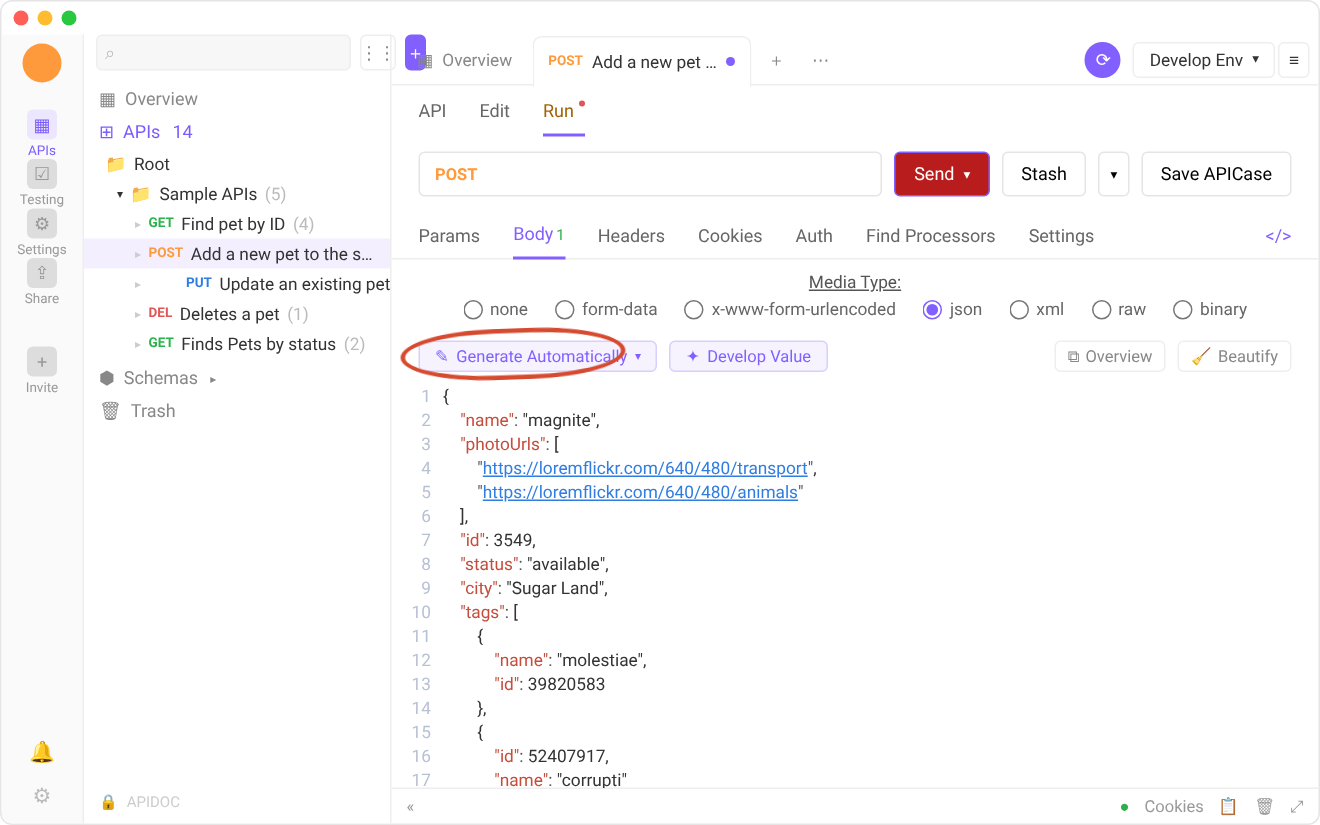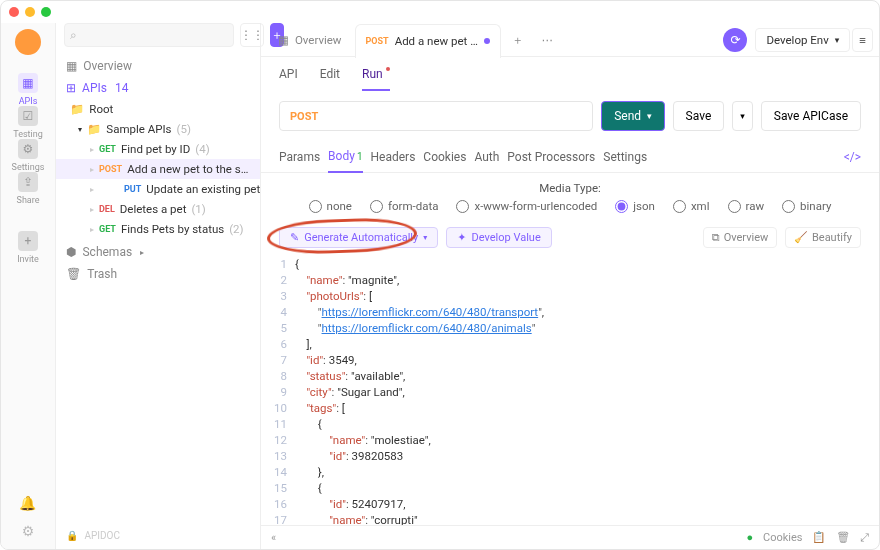--- a/index.html
+++ b/index.html
@@ -48,39 +48,39 @@
   .tabs { display:flex; align-items:center; height:34px; border-bottom:1px solid #eee; padding:0 6px; gap:2px;}
   .tab { display:flex; align-items:center; gap:6px; padding:0 10px; height:34px; color:#888; cursor:pointer; font-size:11.5px; border:1px solid transparent; border-bottom:none; border-radius:6px 6px 0 0;}
   .tab.active { border-color:#eee; background:#fff; position:relative; top:1px; color:#333;}
   .tab .dot { width:6px;height:6px;border-radius:50%;background:#8260ff;}
   .tabs .grow{flex:1;}
   .env-btn { display:flex; align-items:center; gap:6px; padding:4px 10px; border:1px solid #eee; border-radius:4px; cursor:pointer; font-size:11.5px;}
   .circ-btn { width:24px;height:24px;border-radius:50%;background:#8260ff;color:#fff;display:flex;align-items:center;justify-content:center;cursor:pointer;margin-right:6px;}
 
   .subtabs { display:flex; gap:22px; padding:10px 18px 0; font-size:12px; color:#666;}
   .subtabs .st { padding-bottom:8px; cursor:pointer;}
-  .subtabs .st.active { color:#4c1d95; border-bottom:2px solid #8260ff;}
+  .subtabs .st.active { color:#a16207; border-bottom:2px solid #8260ff;}
   .subtabs .st .reddot{display:inline-block;width:4px;height:4px;border-radius:50%;background:#e05656;margin-left:3px;vertical-align:top;}
 
   .urlrow { display:flex; gap:8px; padding:10px 18px; align-items:center;}
   .urlbox { flex:1; display:flex; align-items:center; border:1px solid #e5e5e5; border-radius:4px; height:30px; overflow:hidden;}
   .urlbox .meth { padding:0 10px; font-weight:700; color:#ff9a3c; font-size:11px;}
   .urlbox input { flex:1; border:none; height:100%; font-size:12px; outline:none;}
   .btn { height:30px; padding:0 12px; border:1px solid #e5e5e5; border-radius:4px; background:#fff; cursor:pointer; font-size:12px; display:flex;align-items:center; gap:6px;}
-  .btn.primary { background:#0f766e; border-color:#8260ff; color:#fff;}
+  .btn.primary { background:#b91c1c; border-color:#8260ff; color:#fff;}
   .btn .caret{font-size:9px;}
 
-  .reqtabs { display:flex; gap:8px; padding:0 18px; font-size:12px; color:#666; border-bottom:1px solid #eee; align-items:center;justify-content:space-between;}
+  .reqtabs { display:flex; gap:22px; padding:0 18px; font-size:12px; color:#666; border-bottom:1px solid #eee; align-items:center;justify-content:space-between;}
   .reqtabs .rt { padding:8px 0; cursor:pointer;}
   .reqtabs .rt.active { color:#8260ff; border-bottom:2px solid #8260ff; margin-bottom:-1px;}
   .reqtabs .rt .badge{color:#2bb24c; font-size:10px; margin-left:2px;}
   .reqtabs .grow{flex:1;}
   .reqtabs .codeico{color:#8260ff;cursor:pointer;font-size:12px;}
 
-  .mediatype { text-align:center; font-size:11.5px; color:#555; padding:8px 0 4px;}
+  .mediatype { text-align:center; font-size:11.5px; color:#555; padding:8px 0 4px;text-decoration:underline;}
   .radios { display:flex; justify-content:center; gap:18px; padding-bottom:10px; font-size:11.5px; color:#666;}
   .radios label{display:flex;align-items:center;gap:5px;cursor:pointer;}
   .radios input{accent-color:#8260ff;}
 
   .bodybar { display:flex; align-items:center; gap:8px; padding:4px 18px 6px;}
   .pill { display:flex; align-items:center; gap:5px; padding:3px 10px; border:1px solid #d8cffc; border-radius:4px; color:#8260ff; background:#f6f3ff; font-size:11px; cursor:pointer;}
   .bodybar .grow{flex:1;}
   .tool { display:flex;align-items:center;gap:4px; padding:3px 8px; border:1px solid #eee; border-radius:4px; color:#888; font-size:11px; cursor:pointer;}
 
   .annot { position:absolute; border:3px solid #d64a2f; border-radius:50%/60%; width:150px; height:34px; pointer-events:none; transform:rotate(-2deg);}
@@ -255,37 +255,37 @@
 
       <div class="urlrow">
         <div class="urlbox">
           <span class="meth">POST</span>
         </div>
         <button class="btn primary">
           <span>Send</span>
           <span class="caret">▾</span>
         </button>
         <button class="btn">
-            <span>Save</span>
+            <span>Stash</span>
           </button>
         <button class="btn" style="padding:0 7px;">
             <span style="font-size:9px;">▾</span>
           </button>
         <button class="btn">
             <span>Save APICase</span>
           </button>
       </div>
 
       <div class="reqtabs">
         <div class="rt">Params</div>
         <div class="rt active"><span>Body</span><span class="badge">1</span></div>
         <div class="rt">Headers</div>
         <div class="rt">Cookies</div>
         <div class="rt">Auth</div>
-        <div class="rt">Post Processors</div>
+        <div class="rt">Find Processors</div>
         <div class="rt">Settings</div>
         <div class="grow"></div>
         <div class="codeico">&lt;/&gt;</div>
       </div>
 
       <div class="bodywrap">
         <div class="mediatype">Media Type:</div>
         <div class="radios" id="media-radios">
             <label>
               <input type="radio" name="mt" style="">

